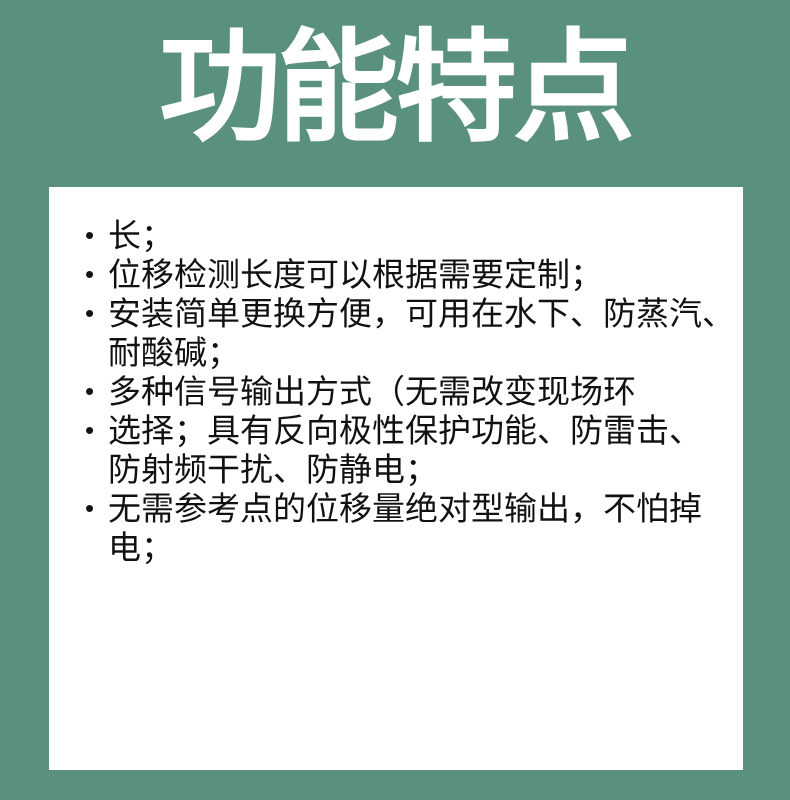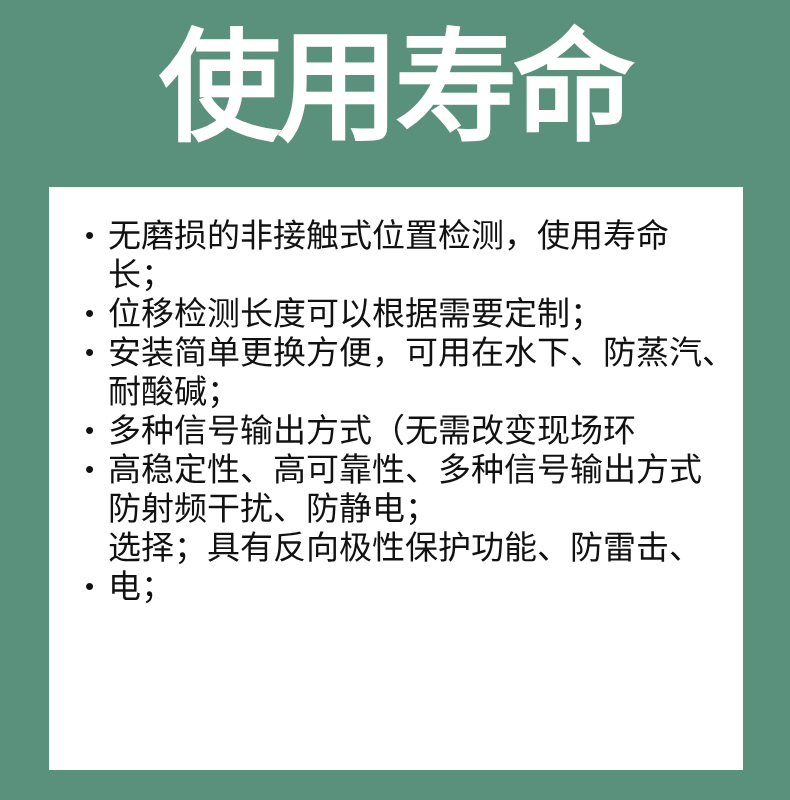--- a/index.html
+++ b/index.html
@@ -58,28 +58,27 @@
     flex: 1 1 auto;
     min-width: 0;
   }
   .item-line {
     white-space: nowrap;
   }
 </style>
 </head>
 <body style="--bg: #5a917d; --card-bg: #ffffff; --title-color: #ffffff; --text-color: #111111;">
 
-<h1 class="page-title">使用寿命</h1>
+<h1 class="page-title">功能特点</h1>
 
 <div class="feature-card">
   <div class="feature-list">
       <div class="list-item">
         <span class="bullet">•</span>
         <div class="item-lines">
-          <div class="item-line">无磨损的非接触式位置检测，使用寿命</div>
           <div class="item-line">长；</div>
         </div>
       </div>
       <div class="list-item">
         <span class="bullet">•</span>
         <div class="item-lines">
           <div class="item-line">位移检测长度可以根据需要定制；</div>
         </div>
       </div>
       <div class="list-item">
@@ -91,25 +90,25 @@
       </div>
       <div class="list-item">
         <span class="bullet">•</span>
         <div class="item-lines">
           <div class="item-line">多种信号输出方式（无需改变现场环</div>
         </div>
       </div>
       <div class="list-item">
         <span class="bullet">•</span>
         <div class="item-lines">
-          <div class="item-line">高稳定性、高可靠性、多种信号输出方式</div>
+          <div class="item-line">选择；具有反向极性保护功能、防雷击、</div>
           <div class="item-line">防射频干扰、防静电；</div>
-          <div class="item-line">选择；具有反向极性保护功能、防雷击、</div>
         </div>
       </div>
       <div class="list-item">
         <span class="bullet">•</span>
         <div class="item-lines">
+          <div class="item-line">无需参考点的位移量绝对型输出，不怕掉</div>
           <div class="item-line">电；</div>
         </div>
       </div>
     </div>
 </div>
 
 </body></html>

